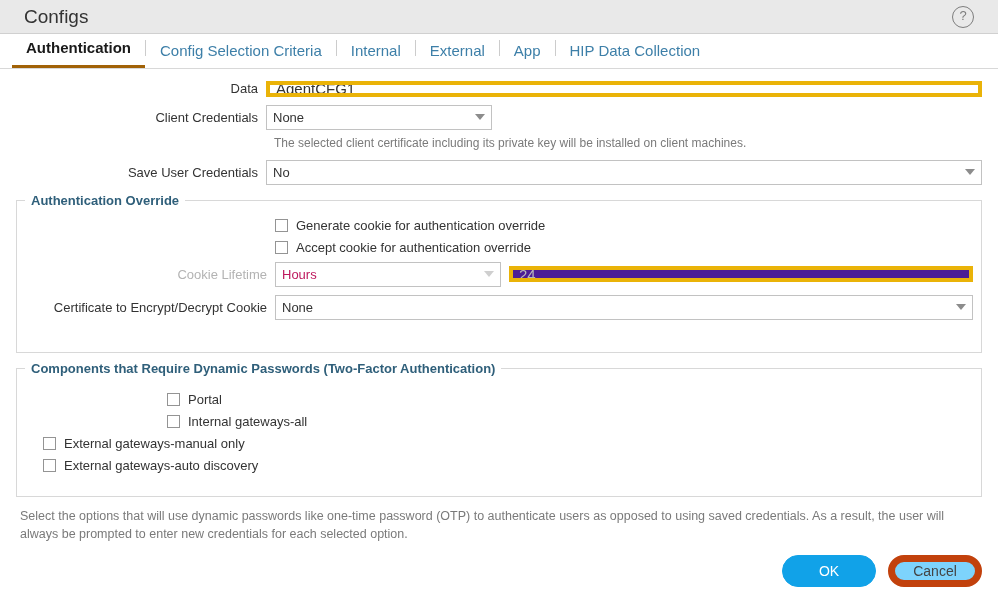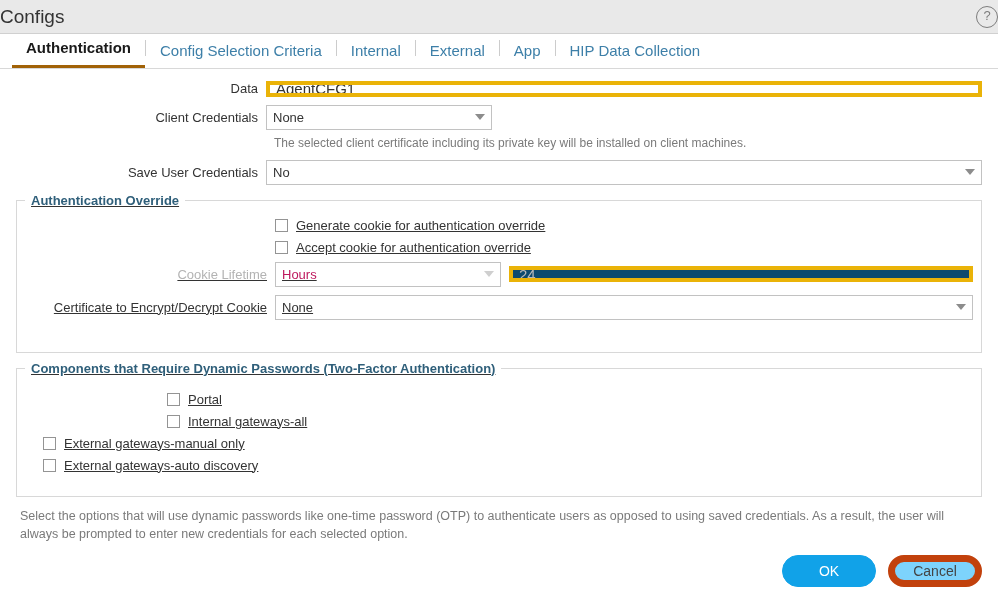--- a/index.html
+++ b/index.html
@@ -24,21 +24,21 @@
     flex-direction: column;
   }
   
   .titlebar {
     height: 44px;
     background: #e9e9e9;
     border-bottom: 1px solid #d0d0d0;
     display: flex;
     align-items: center;
     justify-content: space-between;
-    padding: 0 0;
+    padding: 0 24px;
     box-sizing: border-box;
   }
   .title-text {
     font-size: 19px;
     color: #333333;
     font-weight: normal;
   }
   .help-icon {
     width: 20px;
     height: 20px;
@@ -107,21 +107,21 @@
     border: 4px solid #eab308;
     padding: 0 6px;
     font-family: "Liberation Sans", sans-serif;
     font-size: 15px;
     color: #333333;
     box-sizing: border-box;
     background: #ffffff;
   }
   input.text:disabled, input.text.disabled {
     color: #b9b9b9;
-    background: #0c4a6e;
+    background: #4c1d95;
   }
   .select {
     height: 25px;
     border: 1px solid #c2c2c2;
     background: #ffffff;
     display: flex;
     align-items: center;
     padding: 0 6px;
     font-size: 13px;
     color: #333333;
@@ -148,21 +148,20 @@
     color: #7a7a7a;
     margin-bottom: 10px;
     margin-top: -2px;
   }
   
   fieldset.group {
     border: 1px solid #d8d8d8;
     margin: 8px 0 0 0;
     padding: 10px 8px 16px 8px;
     position: relative;
-    text-decoration: underline;
   }
   fieldset.group legend {
     font-size: 13px;
     font-weight: bold;
     color: #2f5f7a;
     padding: 0 6px;
   }
   .cb-row {
     display: flex;
     align-items: center;

